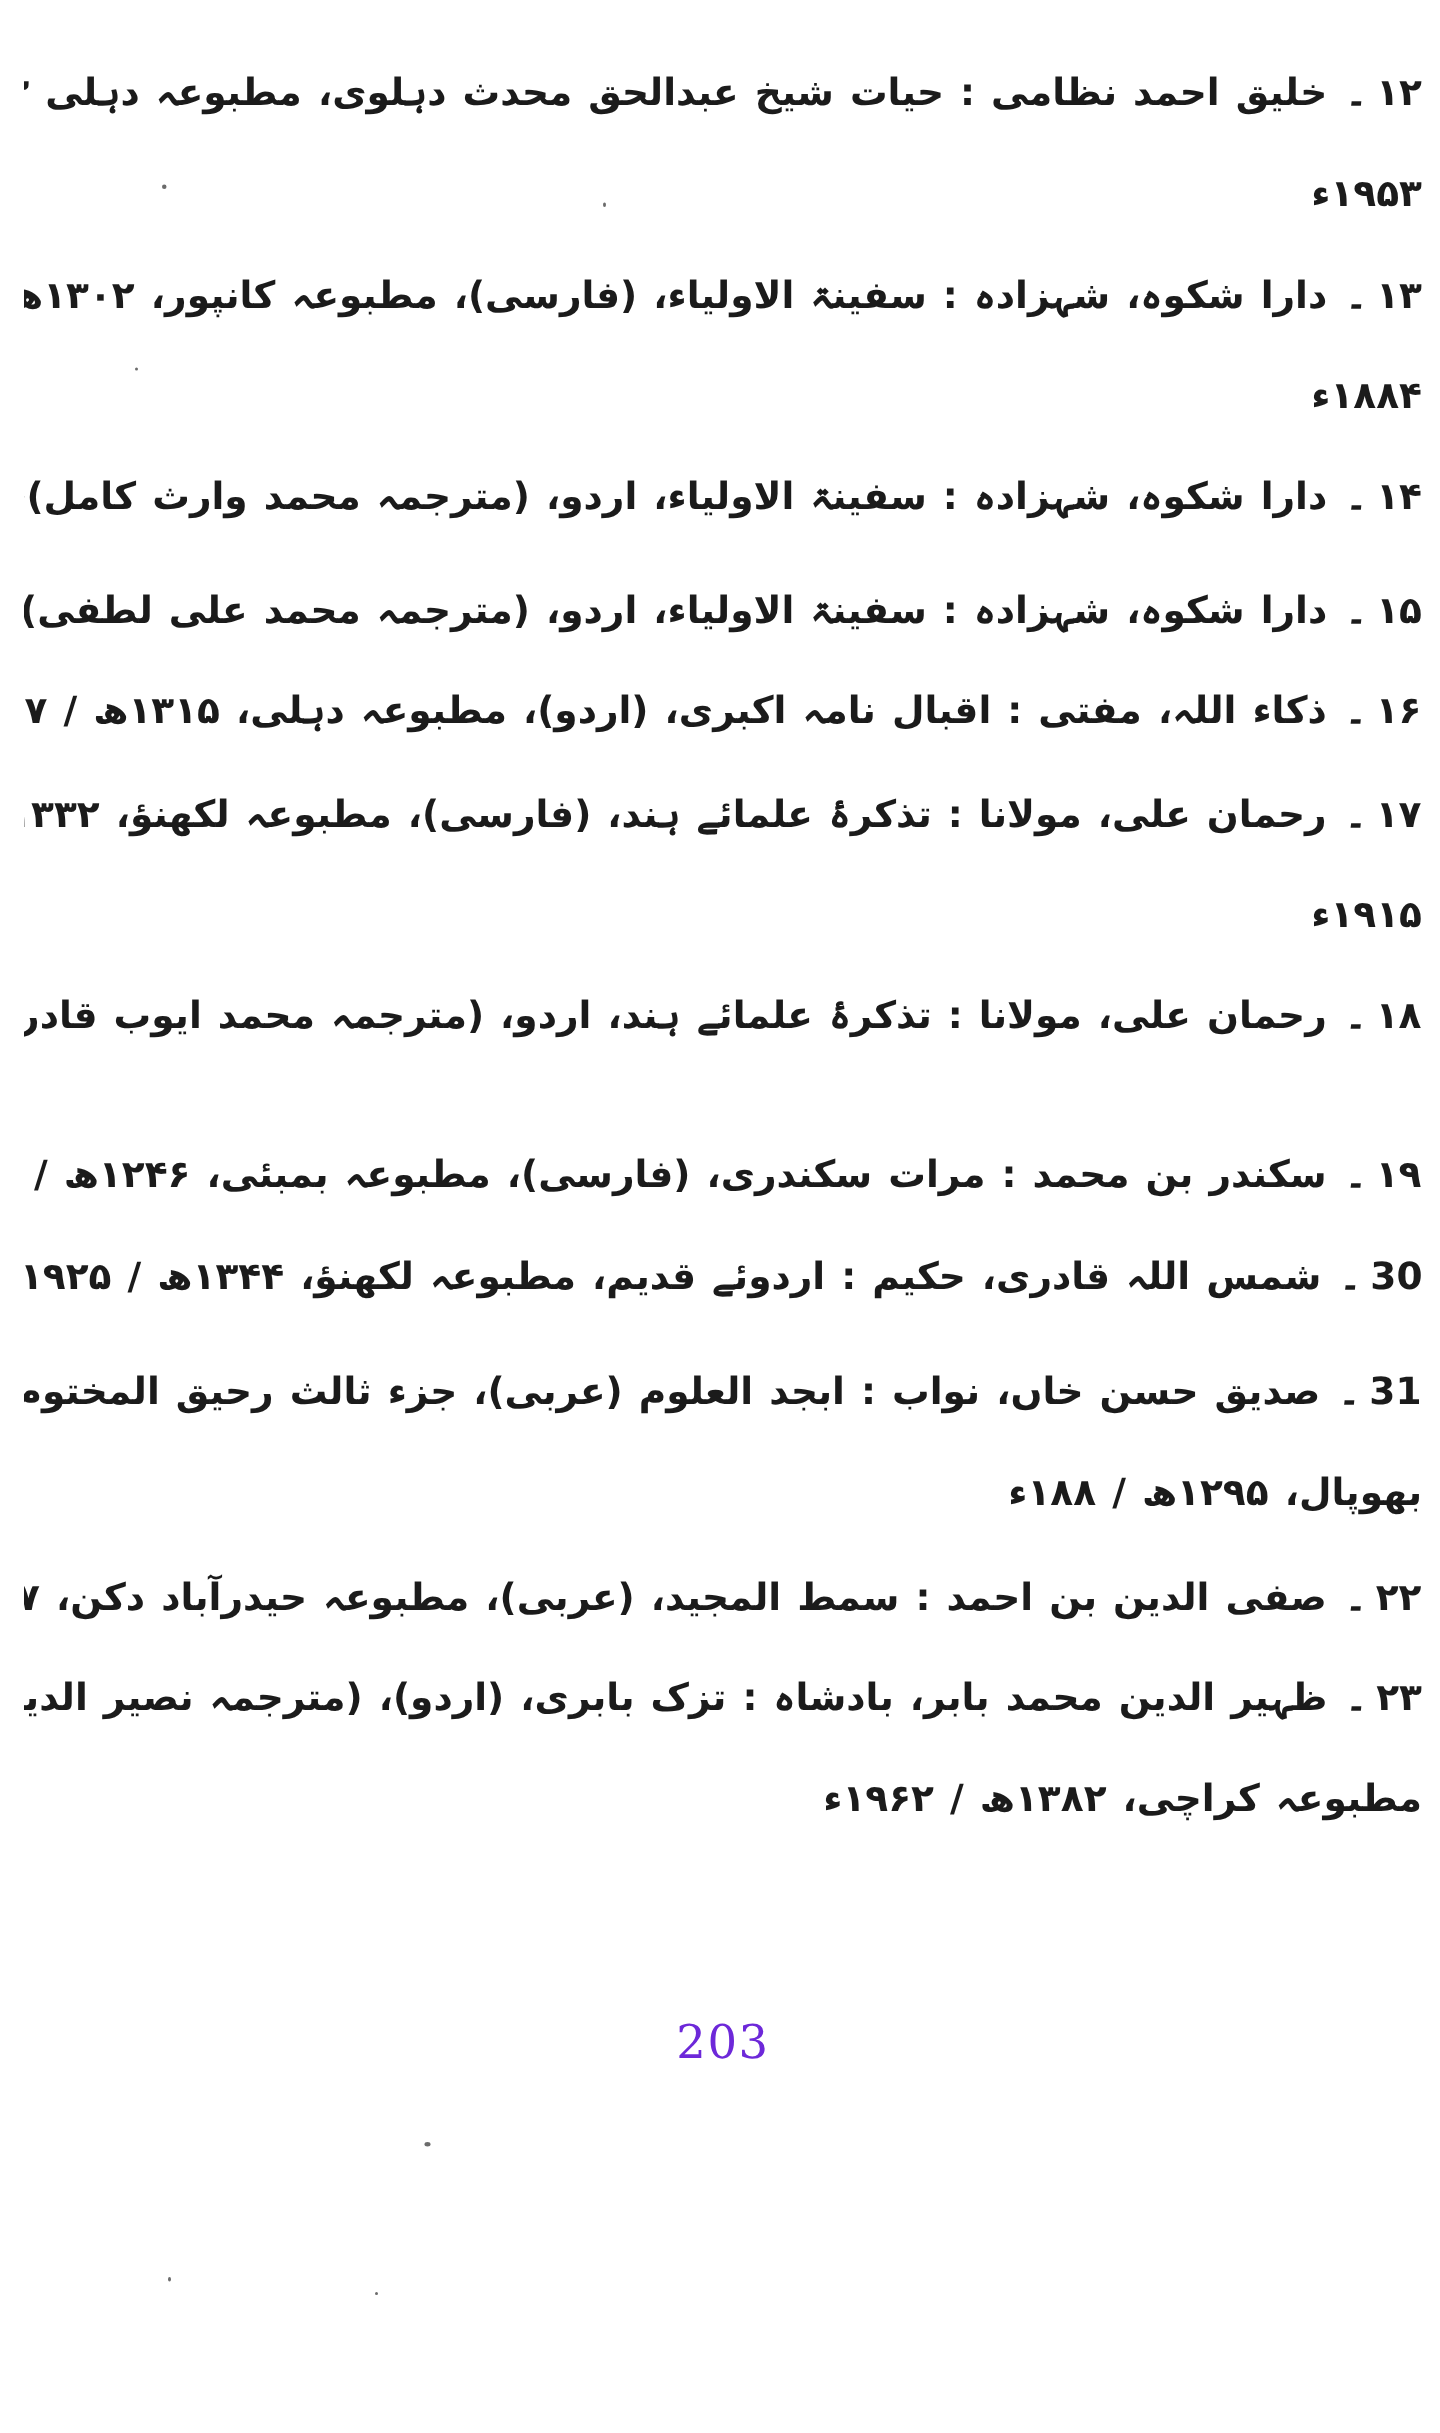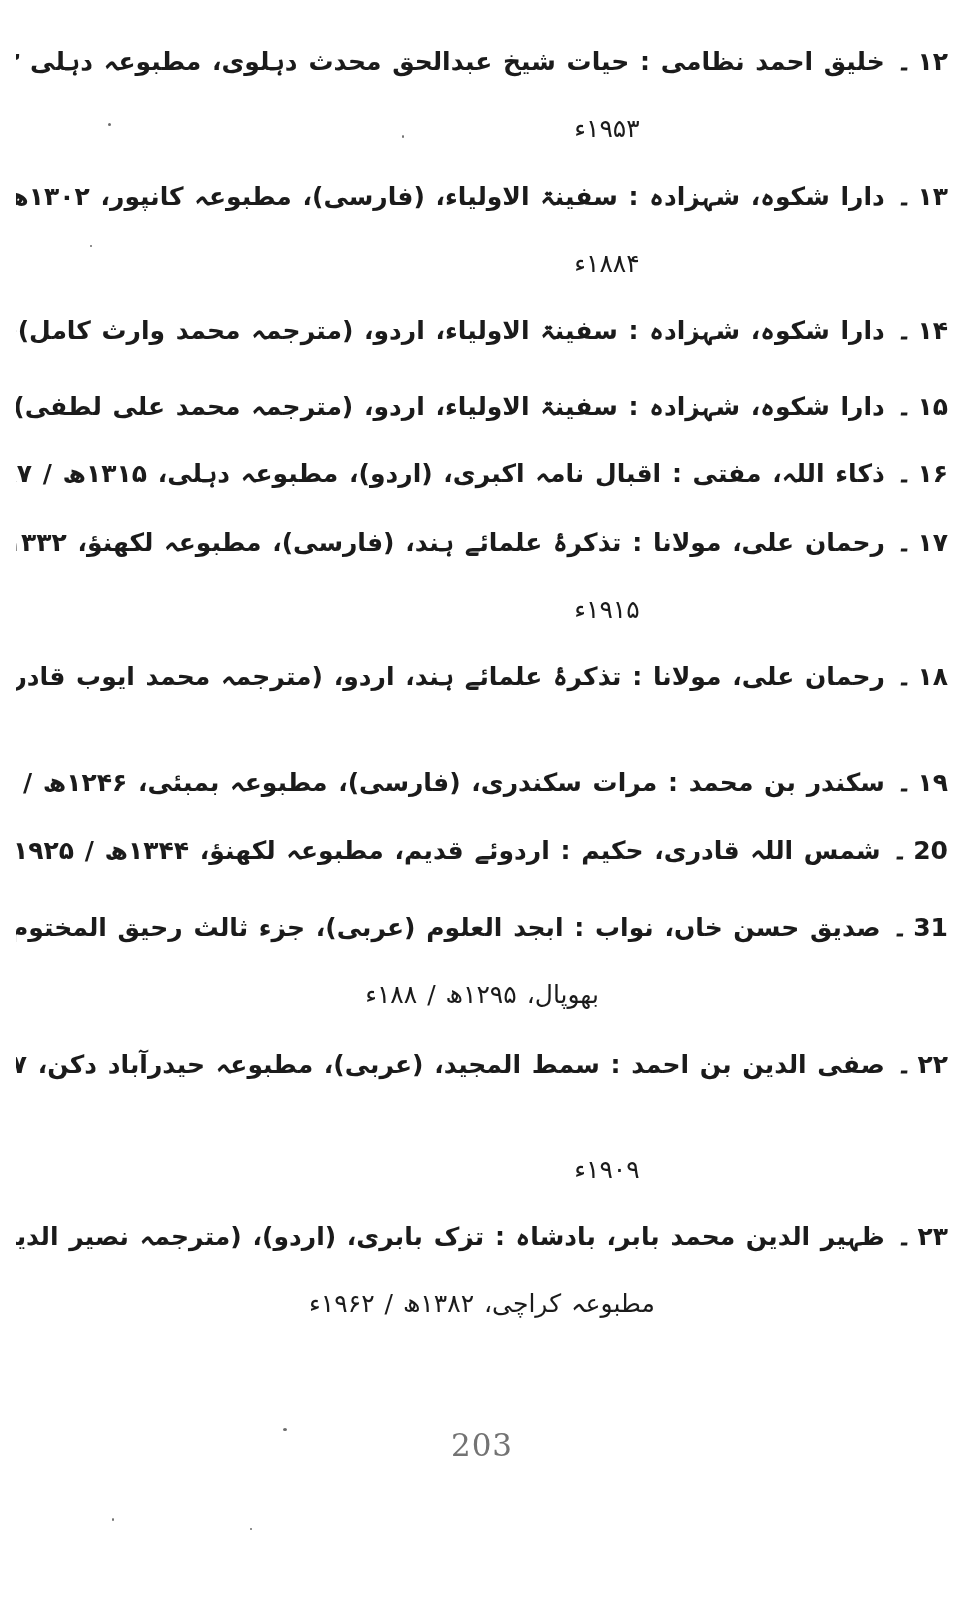--- a/index.html
+++ b/index.html
@@ -13,38 +13,38 @@
   .sheet { width:100%; height:100%; padding:28px 12px 0 16px; position:relative; }
   .entries { width:100%; }
   .entry { width:100%; }
   .line1 {
     line-height:67px; font-size:25px; font-weight:700;
     white-space:nowrap; overflow:hidden; word-spacing:2px;
   }
   .num { letter-spacing:1px; }
   .sep { margin:0 6px 0 12px; }
   .line2 {
-    line-height:67px; font-size:25px; font-weight:400;
-    text-align:center; word-spacing:2px;
+    line-height:67px; font-size:25px; font-weight:700;
+    text-align:right; word-spacing:2px;
   }
   .line2:empty { display:none; }
   .line2.shift { padding-left:250px; }
   
   .entries .entry:nth-child(1){ margin-bottom:1px; }
   .entries .entry:nth-child(3){ margin-bottom:9px; }
   .entries .entry:nth-child(5){ margin-bottom:2px; }
   .entries .entry:nth-child(7){ margin-bottom:39px; }
   .entries .entry:nth-child(8){ margin-bottom:1px; }
   .entries .entry:nth-child(9){ margin-bottom:10px; }
   .entries .entry:nth-child(10){ margin-bottom:3px; }
   .entries .entry:nth-child(11) .line2{ margin-top:38px; }
   .folio {
-    margin-top:86px; text-align:center; direction:ltr;
+    margin-top:108px; text-align:center; direction:ltr;
     font-family:"DejaVu Serif", serif; font-size:31px; line-height:44px;
-    letter-spacing:1px; color:#737373;
+    letter-spacing:1px; color:#6d28d9;
   }
   
   .speck { position:absolute; background:#3a3a3a; border-radius:50%; opacity:.75; }
   .speck:nth-of-type(1){ left:108px; top:123px; width:3px; height:3px; }
   .speck:nth-of-type(2){ left:402px; top:135px; width:2px; height:3px; }
   .speck:nth-of-type(3){ left:90px;  top:245px; width:2px; height:2px; }
   .speck:nth-of-type(4){ left:283px; top:1428px; width:4px; height:3px; }
   .speck:nth-of-type(5){ left:112px; top:1518px; width:2px; height:3px; }
   .speck:nth-of-type(6){ left:250px; top:1528px; width:2px; height:2px; }
 </style>
@@ -107,36 +107,35 @@
     </div>
 
     <div class="entry">
       <div class="line1">
         <span class="num">۱۹</span><span class="sep">۔</span><span class="txt">سکندر بن محمد : مرات سکندری، (فارسی)، مطبوعہ بمبئی، ۱۲۴۶ھ / ۱۸۳۱ء</span>
       </div>
     </div>
 
     <div class="entry">
       <div class="line1">
-        <span class="num">20</span><span class="sep">۔</span><span class="txt">شمس اللہ قادری، حکیم : اردوئے قدیم، مطبوعہ لکھنؤ، ۱۳۴۴ھ / ۱۹۲۵ء</span>
+        <span class="num">30</span><span class="sep">۔</span><span class="txt">شمس اللہ قادری، حکیم : اردوئے قدیم، مطبوعہ لکھنؤ، ۱۳۴۴ھ / ۱۹۲۵ء</span>
       </div>
     </div>
 
     <div class="entry">
       <div class="line1">
         <span class="num">31</span><span class="sep">۔</span><span class="txt">صدیق حسن خاں، نواب : ابجد العلوم (عربی)، جزء ثالث رحیق المختوم، مطبوعہ</span>
       </div>
       <div class="line2">بھوپال، ۱۲۹۵ھ / ۱۸۸ء</div>
     </div>
 
     <div class="entry">
       <div class="line1">
         <span class="num">۲۲</span><span class="sep">۔</span><span class="txt">صفی الدین بن احمد : سمط المجید، (عربی)، مطبوعہ حیدرآباد دکن، ۱۳۲۷ھ /</span>
       </div>
-      <div class="line2 shift">۱۹۰۹ء</div>
     </div>
 
     <div class="entry">
       <div class="line1">
         <span class="num">۲۳</span><span class="sep">۔</span><span class="txt">ظہیر الدین محمد بابر، بادشاہ :  تزک بابری، (اردو)، (مترجمہ نصیر الدین حیدر)،</span>
       </div>
       <div class="line2">مطبوعہ کراچی، ۱۳۸۲ھ / ۱۹۶۲ء</div>
     </div>
 
   </div>

